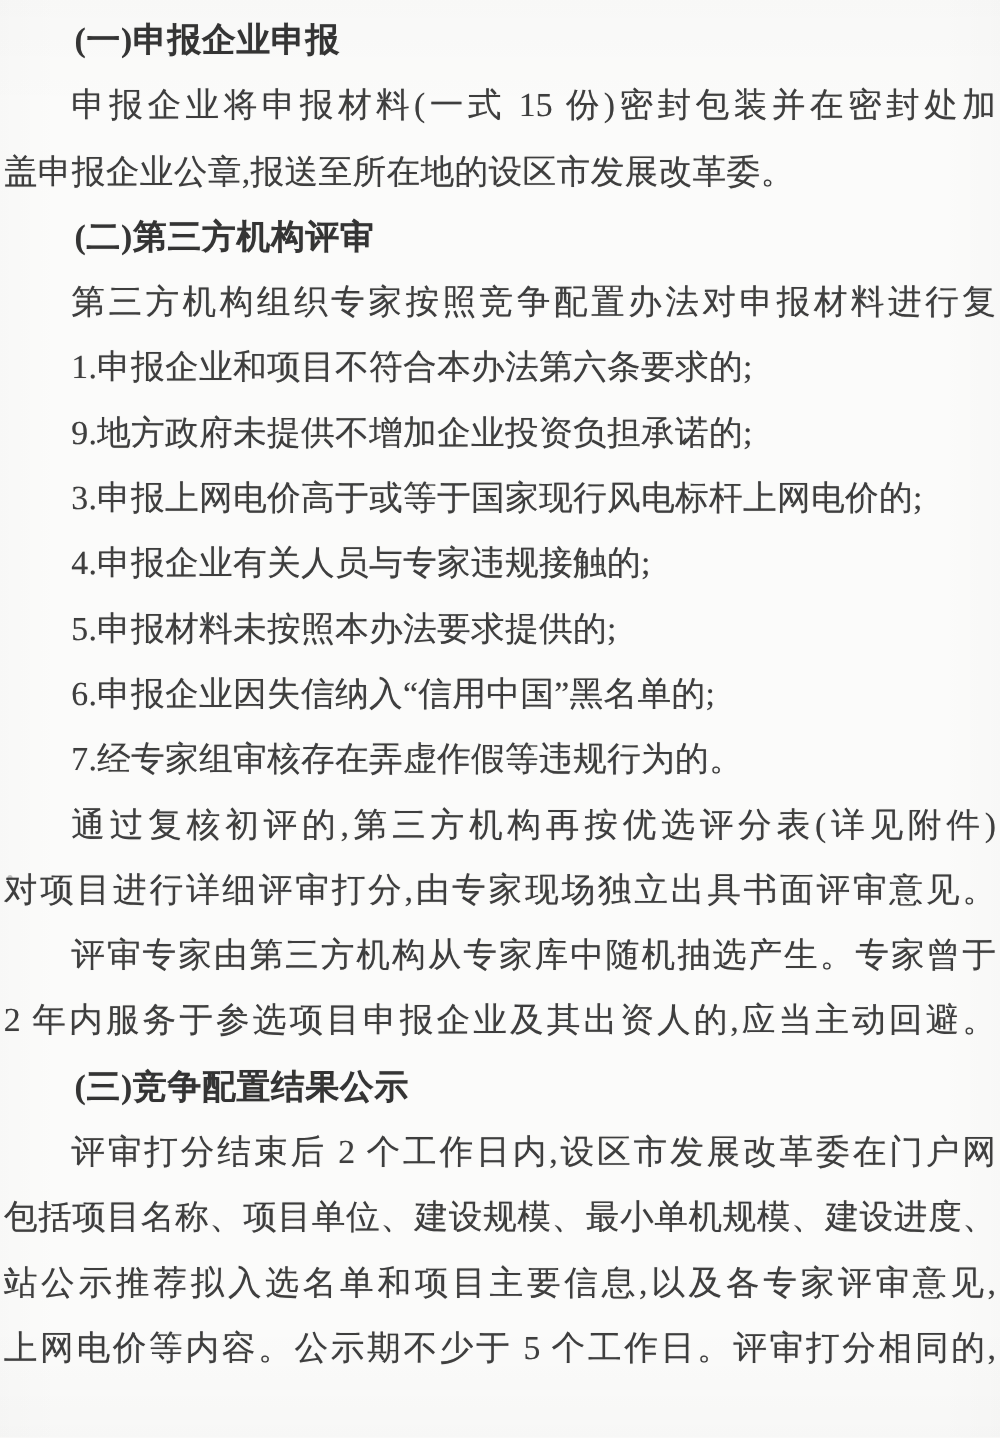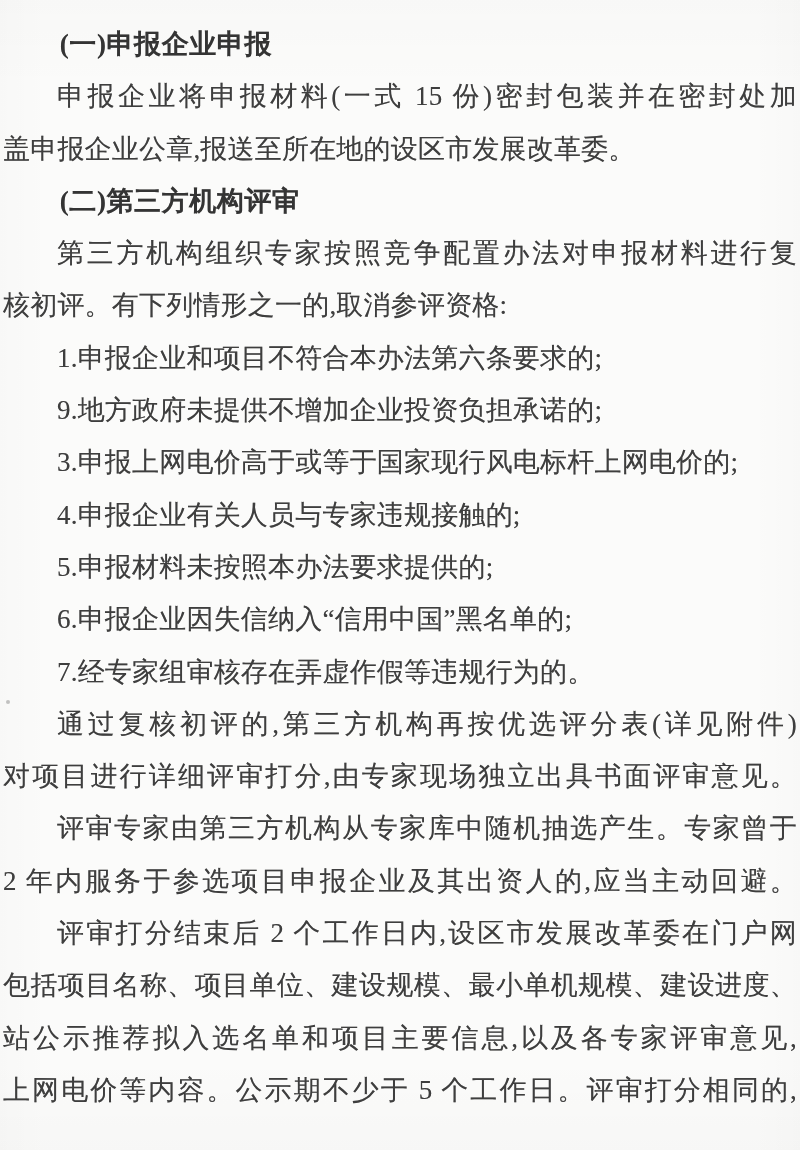--- a/index.html
+++ b/index.html
@@ -21,21 +21,21 @@
     box-sizing: border-box;
     background:
       linear-gradient(180deg, rgba(0,0,0,0.012) 0%, rgba(0,0,0,0) 8%, rgba(0,0,0,0) 92%, rgba(0,0,0,0.015) 100%),
       linear-gradient(90deg, rgba(0,0,0,0.01) 0%, rgba(0,0,0,0) 6%, rgba(0,0,0,0) 94%, rgba(0,0,0,0.012) 100%),
       #fbfbfa;
     color: #3c3c3c;
   }
   .textblock {
     position: absolute;
     left: 3px;
-    top: 18px;
+    top: 6px;
     width: 794px;
   }
   .ln {
     height: 52.3px;
     line-height: 52.3px;
     font-size: 27px;
     letter-spacing: 0.2px;
     white-space: nowrap;
     color: #3e3e3e;
     text-shadow: 0 0 0.6px rgba(60,60,60,0.45);
@@ -70,30 +70,30 @@
 
 <div class="page">
   <div class="speckle"></div>
 
   <div class="textblock">
     <div class="ln hd">(一)申报企业申报</div>
     <div class="ln ind fill">申报企业将申报材料(一式 15 份)密封包装并在密封处加</div>
     <div class="ln">盖申报企业公章,报送至所在地的设区市发展改革委。</div>
     <div class="ln hd">(二)第三方机构评审</div>
     <div class="ln ind fill">第三方机构组织专家按照竞争配置办法对申报材料进行复</div>
-    <div class="ln">核初评。有下列情形之一的,取消参评资格:</div>
     <div class="ln ind">1.申报企业和项目不符合本办法第六条要求的;</div>
     <div class="ln ind">9.地方政府未提供不增加企业投资负担承诺的;</div>
     <div class="ln ind">3.申报上网电价高于或等于国家现行风电标杆上网电价的;</div>
     <div class="ln ind">4.申报企业有关人员与专家违规接触的;</div>
     <div class="ln ind">5.申报材料未按照本办法要求提供的;</div>
     <div class="ln ind">6.申报企业因失信纳入“信用中国”黑名单的;</div>
     <div class="ln ind">7.经专家组审核存在弄虚作假等违规行为的。</div>
     <div class="ln ind fill">通过复核初评的,第三方机构再按优选评分表(详见附件)</div>
     <div class="ln fill">对项目进行详细评审打分,由专家现场独立出具书面评审意见。</div>
     <div class="ln ind fill">评审专家由第三方机构从专家库中随机抽选产生。专家曾于</div>
     <div class="ln fill">2 年内服务于参选项目申报企业及其出资人的,应当主动回避。</div>
+    <div class="ln hd">(三)竞争配置结果公示</div>
     <div class="ln ind fill">评审打分结束后 2 个工作日内,设区市发展改革委在门户网</div>
     <div class="ln fill">包括项目名称、项目单位、建设规模、最小单机规模、建设进度、</div>
     <div class="ln fill">站公示推荐拟入选名单和项目主要信息,以及各专家评审意见,</div>
     <div class="ln fill">上网电价等内容。公示期不少于 5 个工作日。评审打分相同的,</div>
   </div>
 </div>
 
 </body></html>

